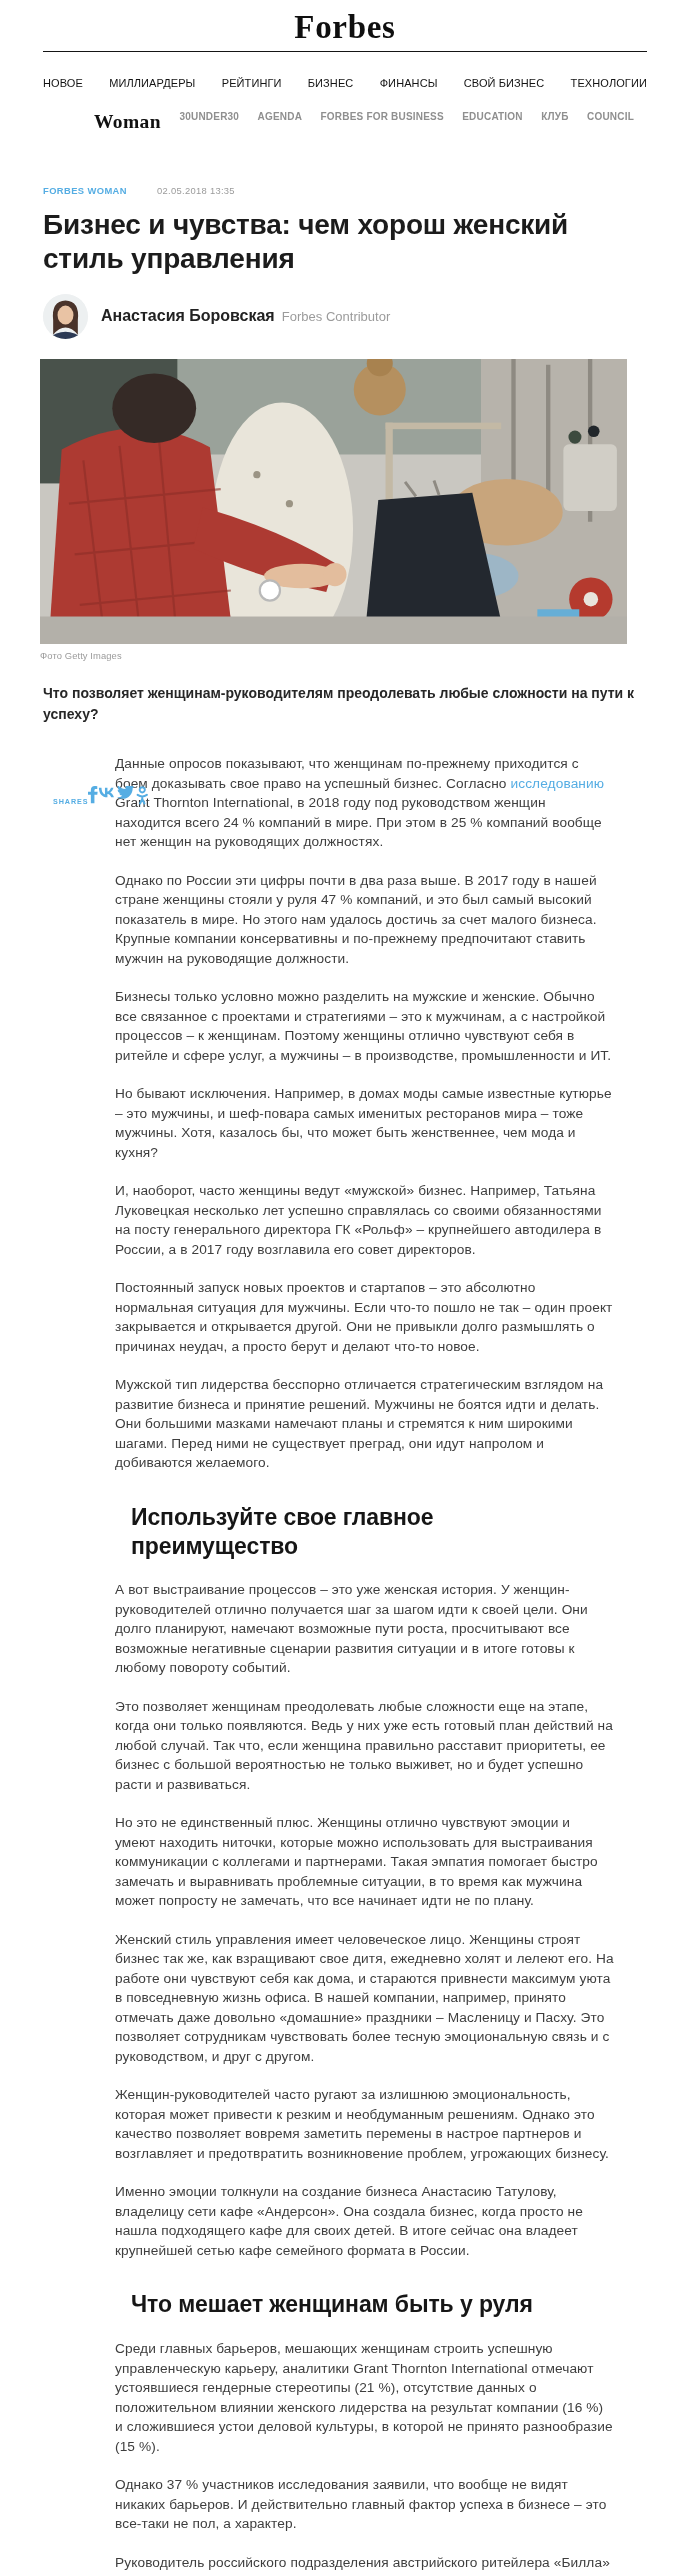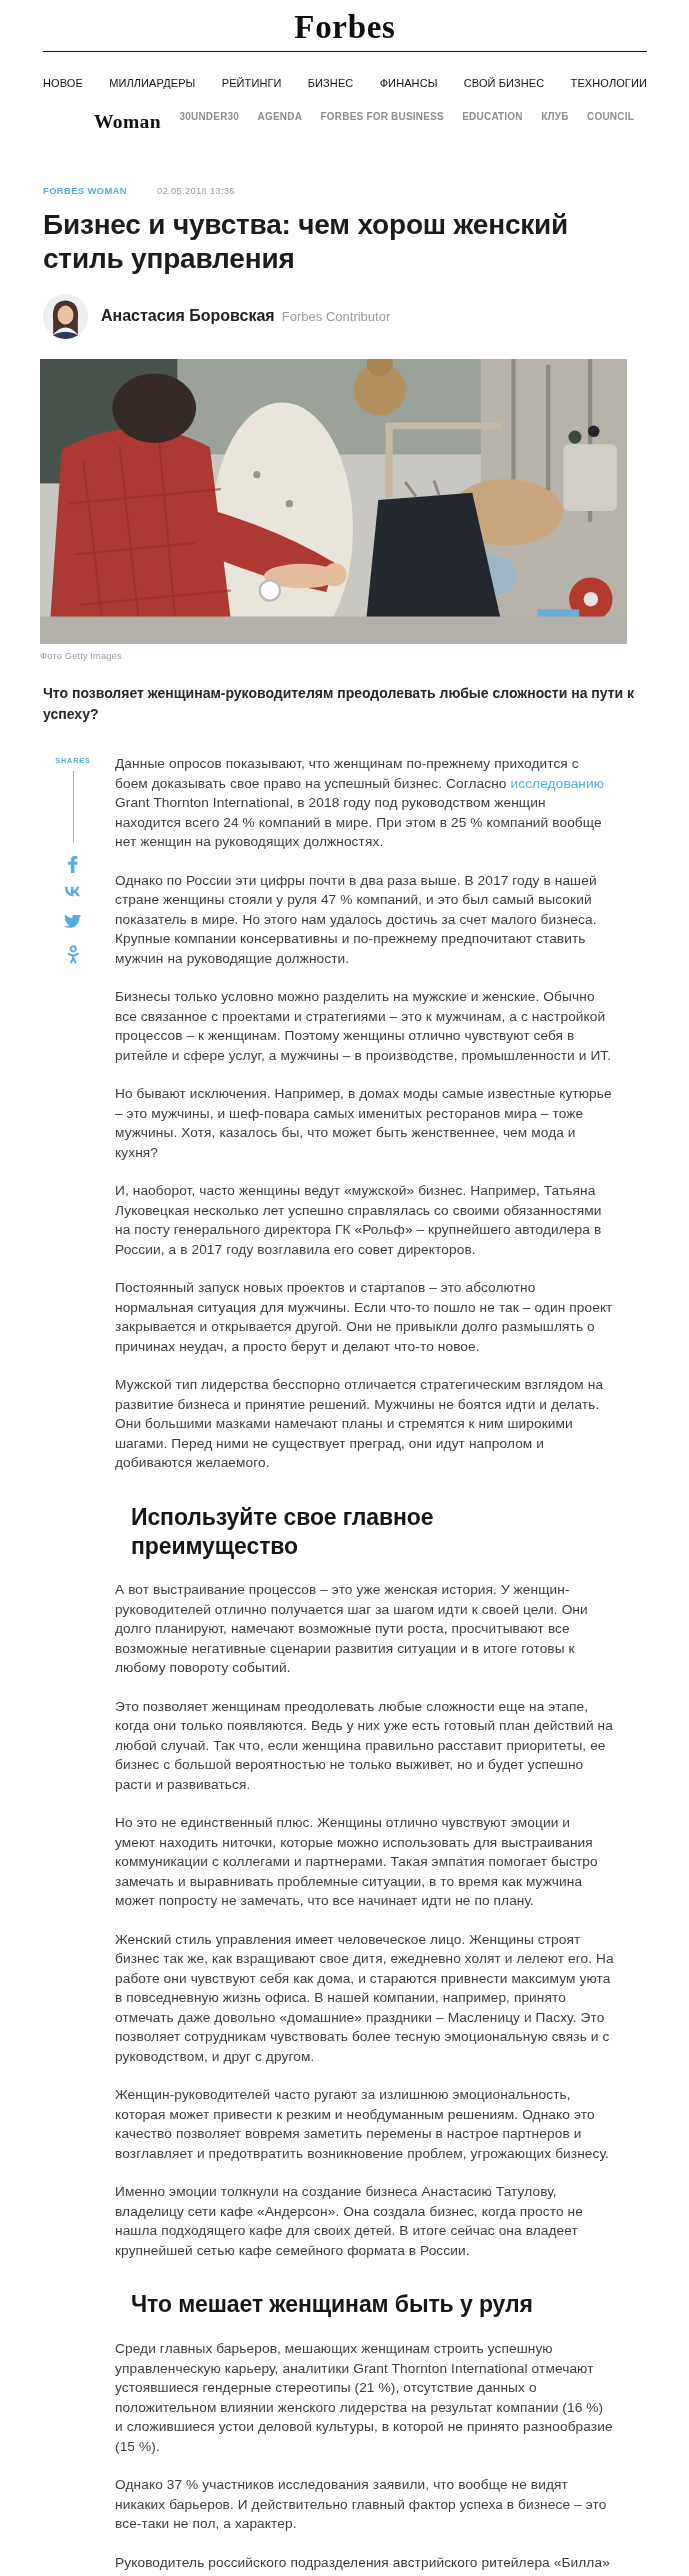--- a/index.html
+++ b/index.html
@@ -67,21 +67,21 @@
 
   .lede {
     margin: 22px 0 0; width: 602px;
     font-size: 14px; font-weight: bold; line-height: 1.5; color: #272727;
   }
 
   
   .article-wrap { position: relative; margin-top: 29px; padding-bottom: 69px; }
   .share-rail {
     position: absolute; left: 10px; top: 1.4px; width: 40px;
-    display: flex; flex-direction: column; align-items: center;
+    display: flex; flex-direction: row; align-items: center;
   }
   .shares-label { font-size: 7.2px; font-weight: bold; color: #55ade3; letter-spacing: 0.9px; }
   .share-line { width: 0.7px; height: 72px; background: #79bfe9; margin: 5.8px 0 13px; }
   .share-btn { height: 17.4px; margin-bottom: 12.3px; display:block; }
   .share-btn svg { display:block; }
 
   .body-col { margin-left: 72px; width: 499px; }
   .body-col p {
     margin: 0 0 19px;
     font-size: 13.7px; line-height: 19.5px; color: #3e3e3e; letter-spacing: 0.1px;

